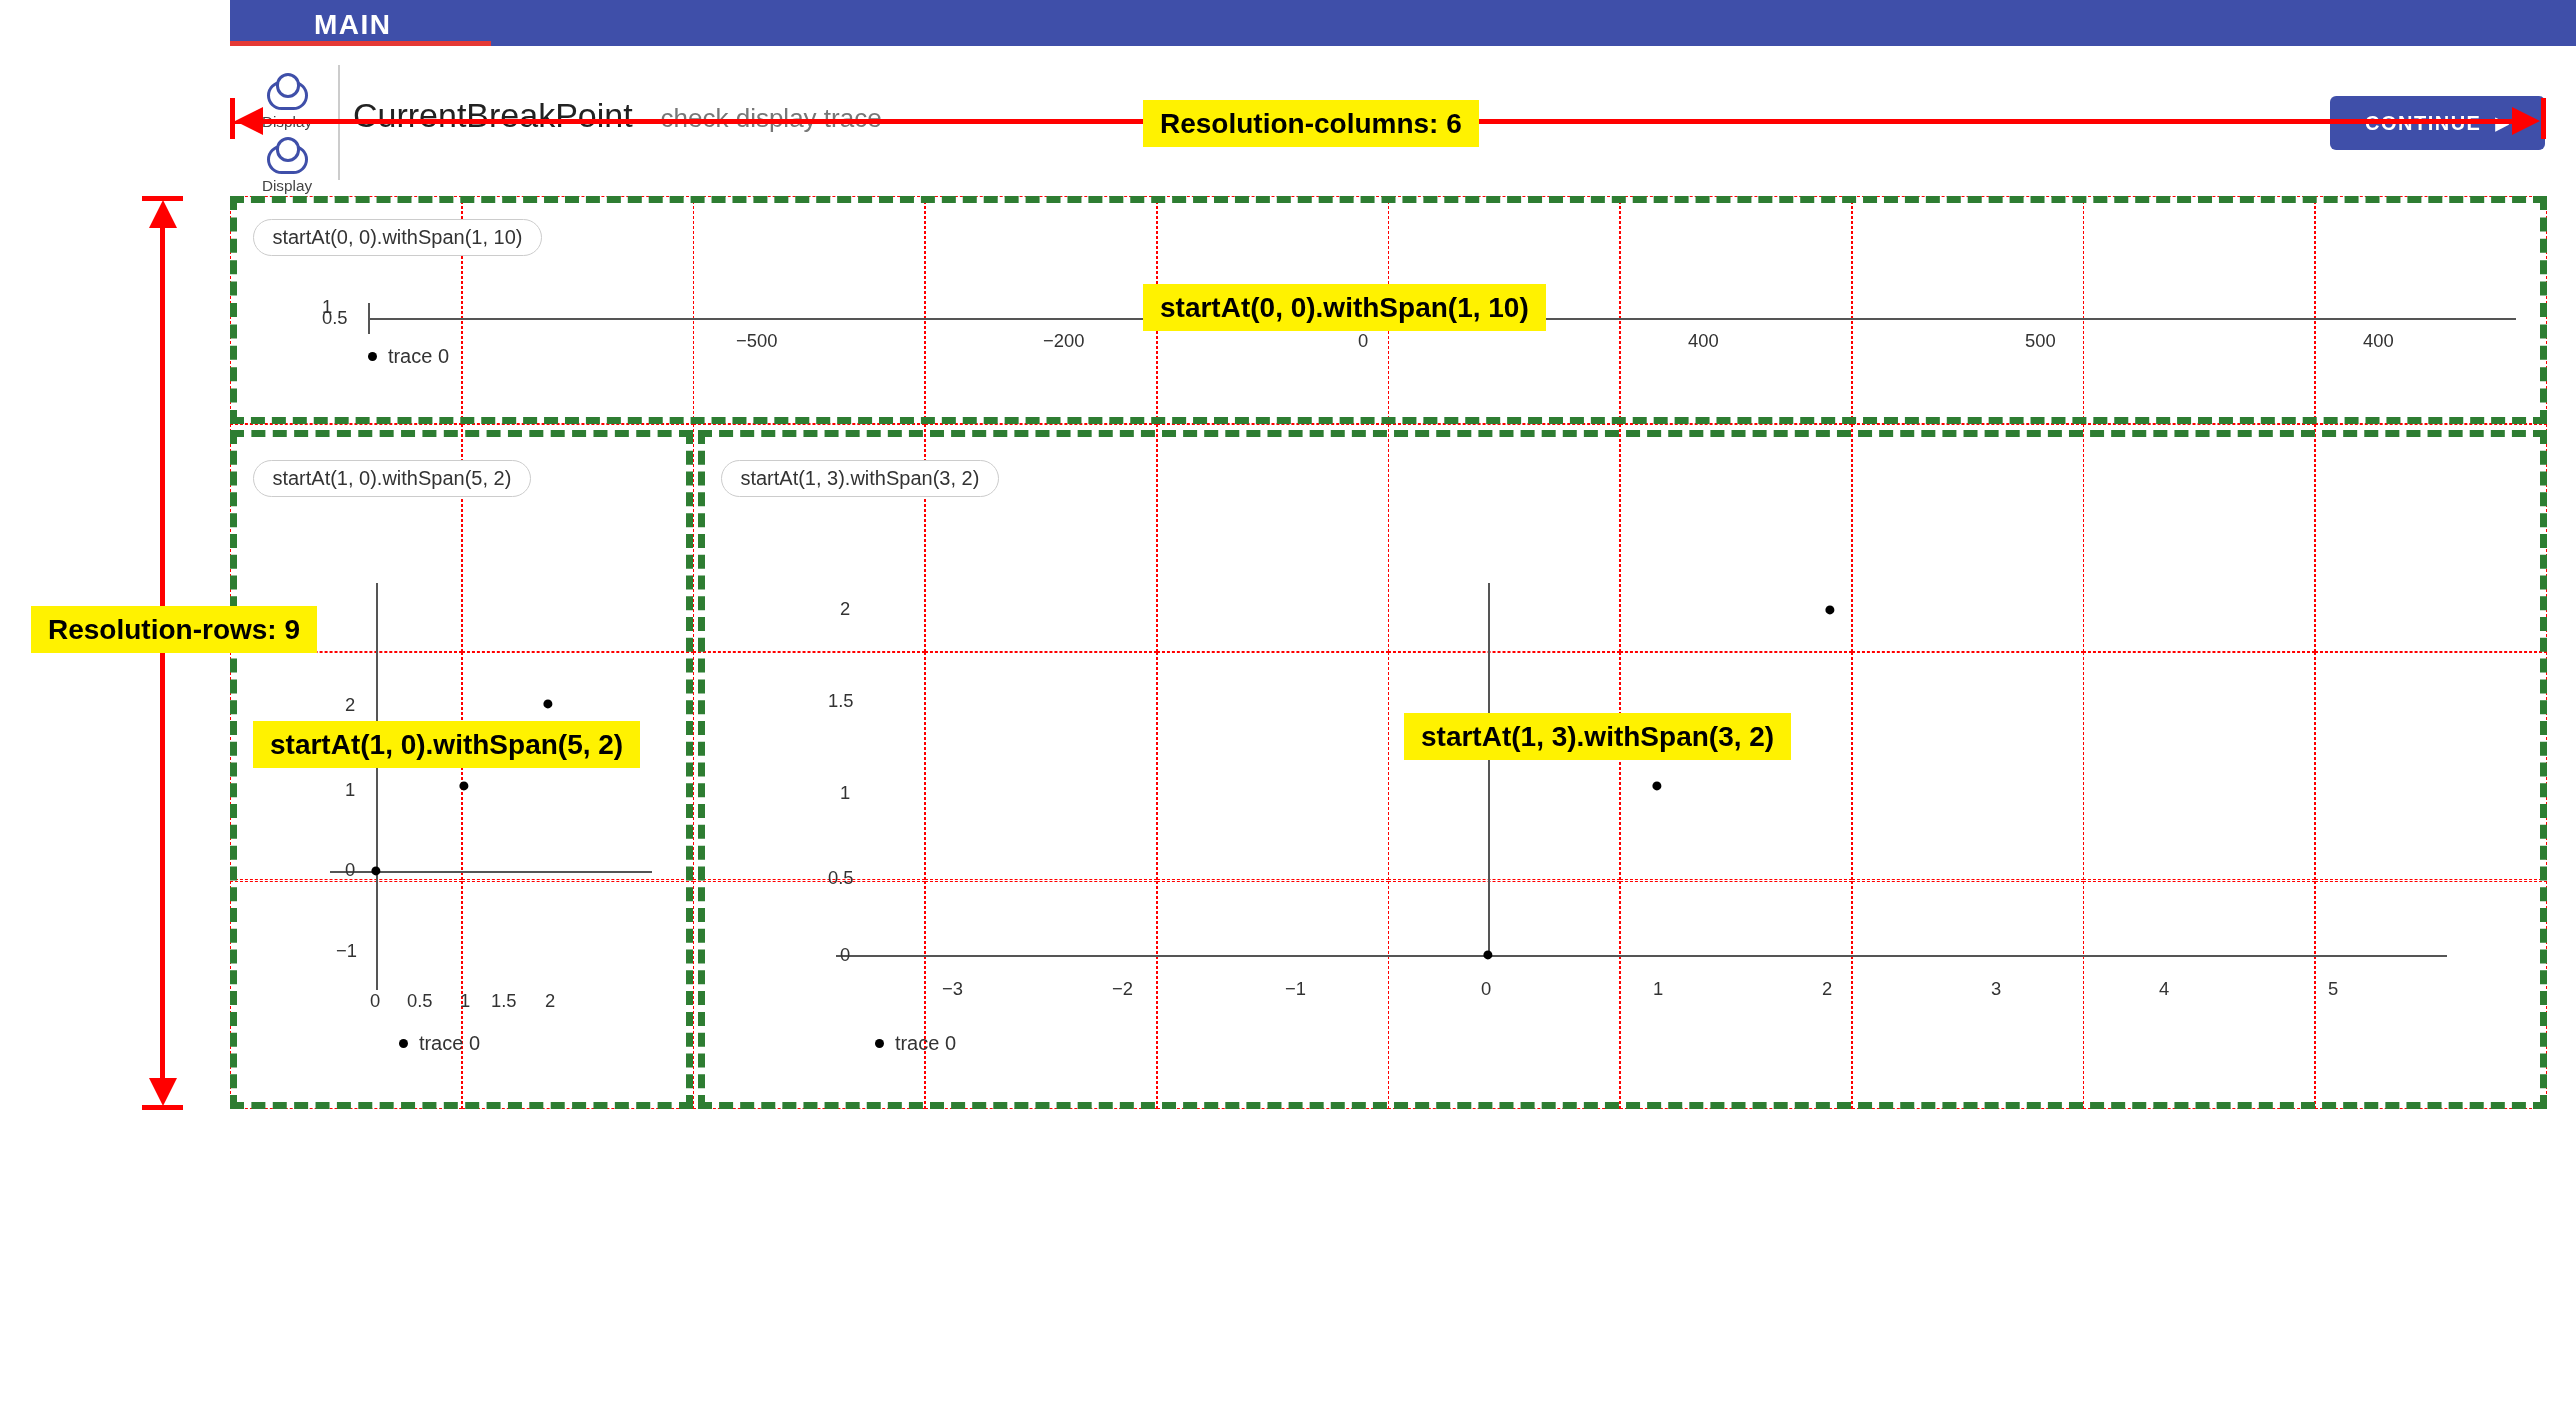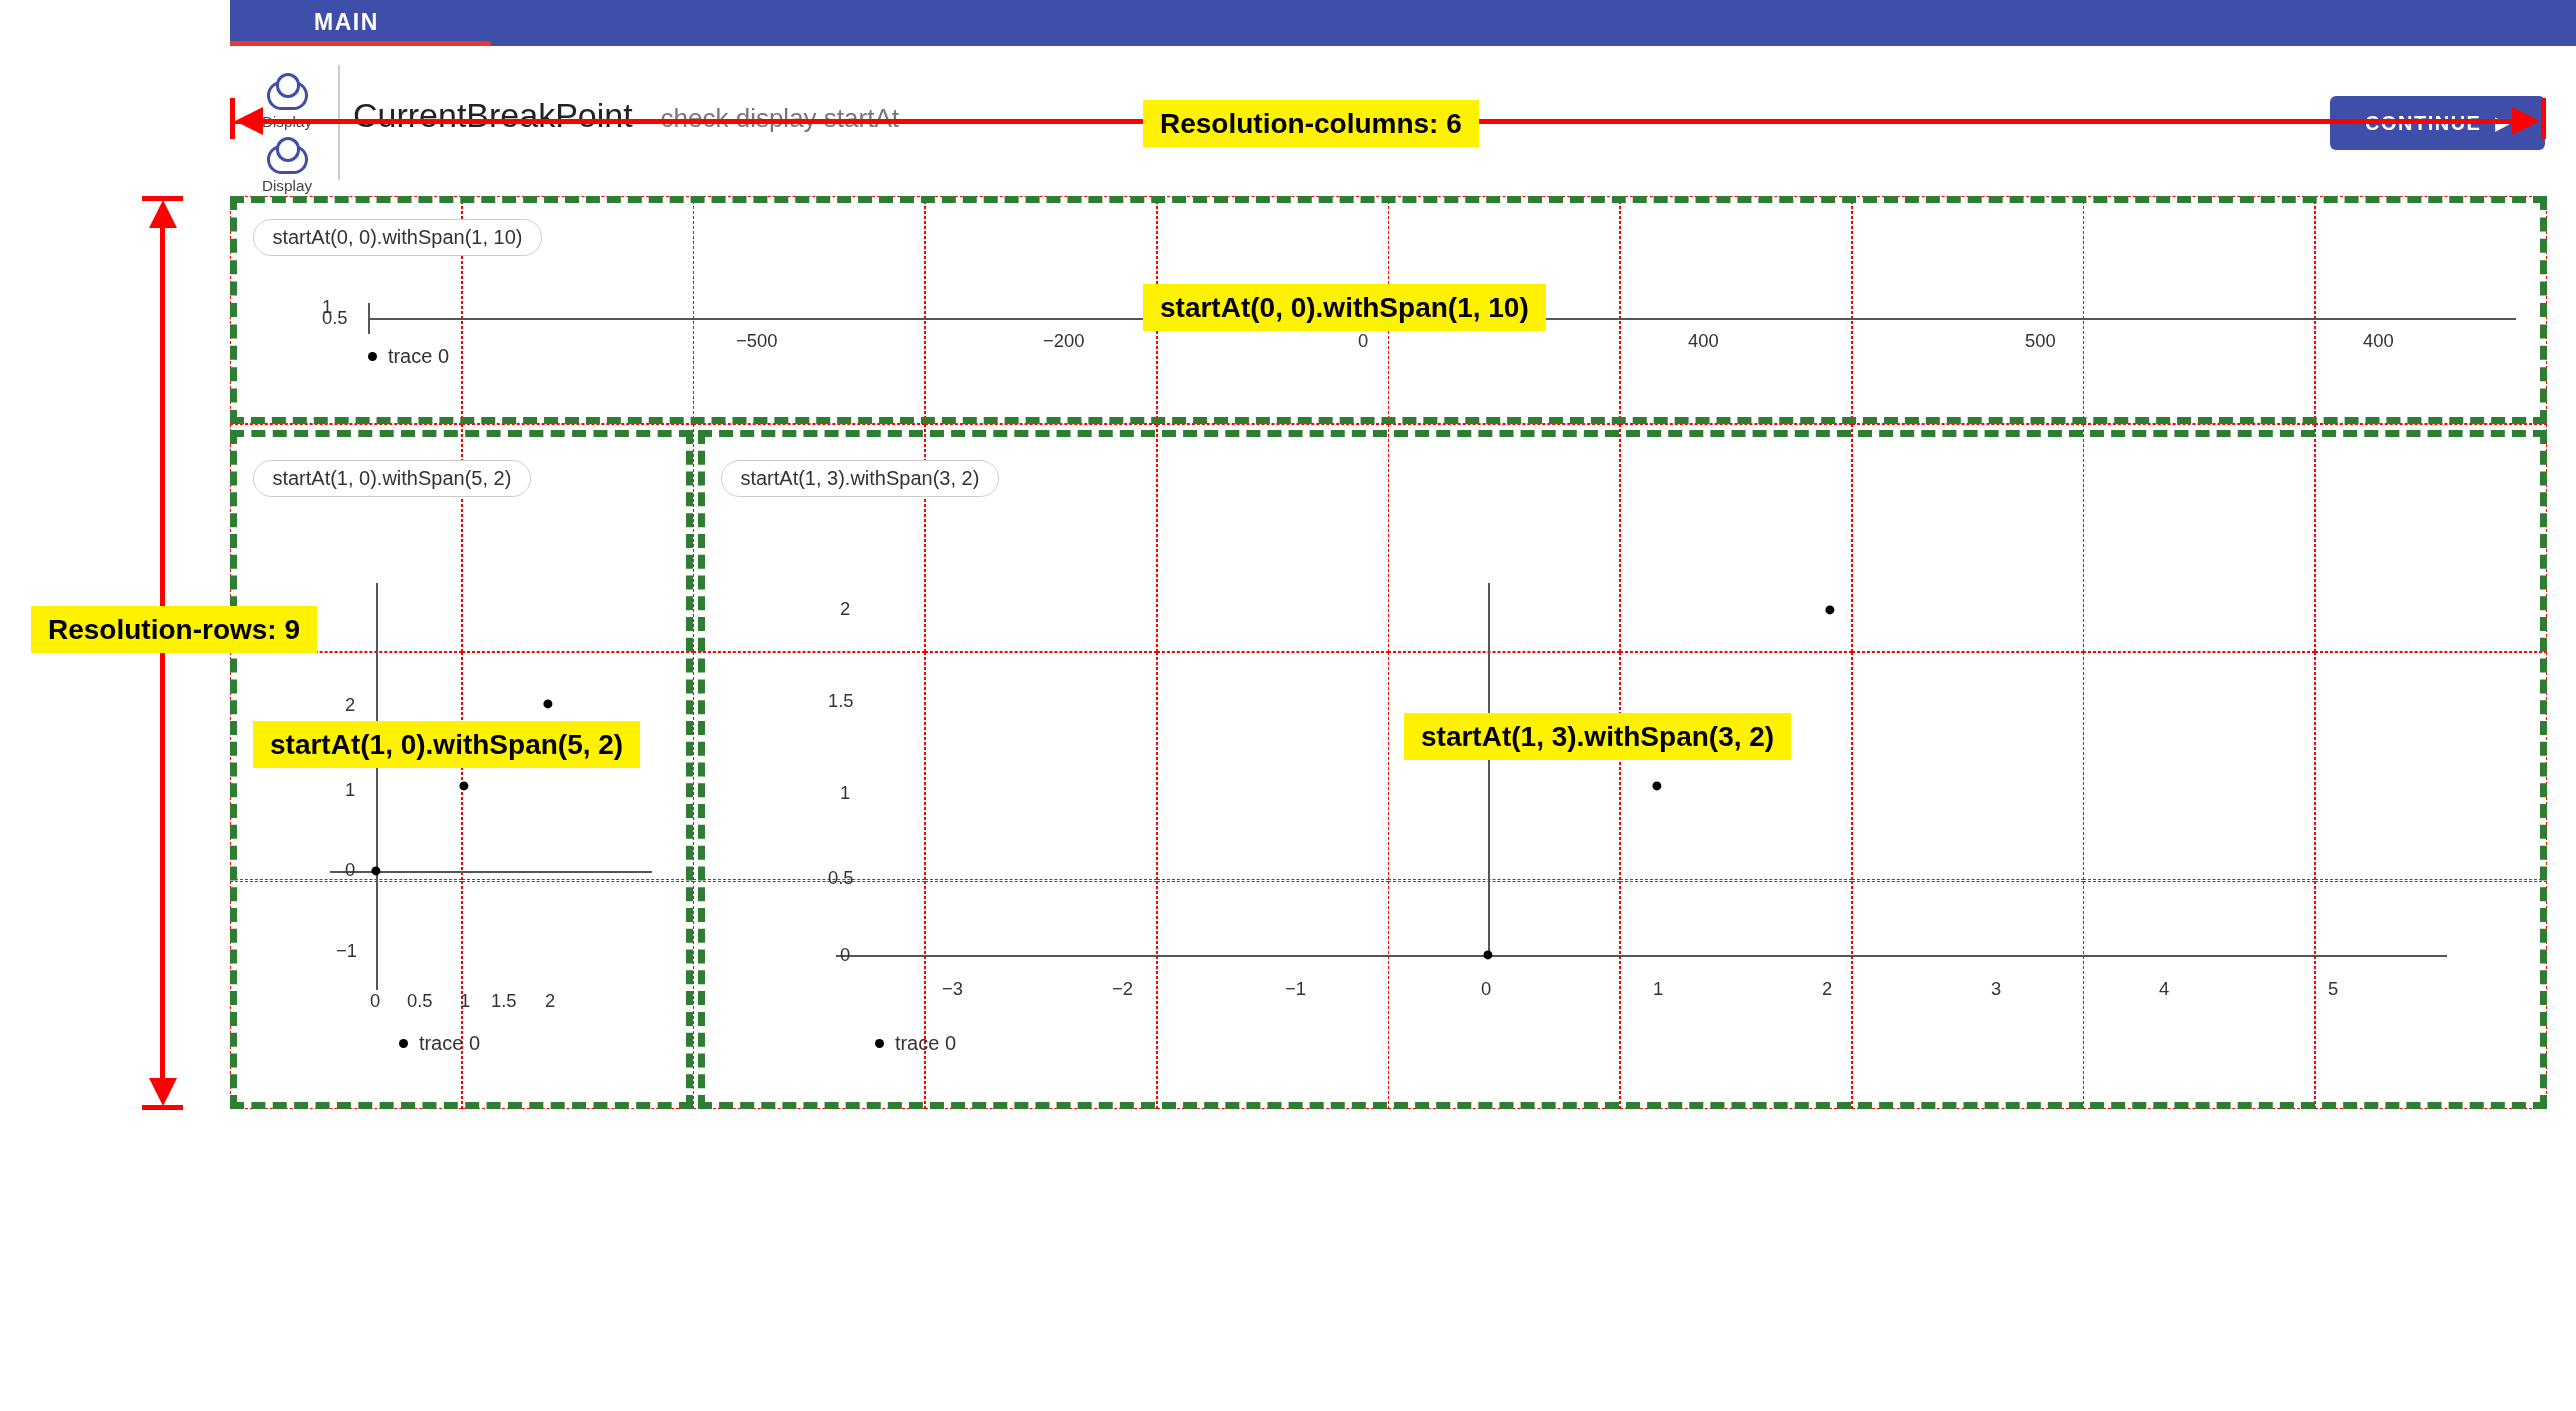--- a/index.html
+++ b/index.html
@@ -19,21 +19,21 @@
     top: 0;
     right: 0;
     height: 46px;
     background: #3F4FA9;
   }
   .topbar-tab {
     position: absolute;
     left: 84px;
     top: 9.2px;
     color: #ffffff;
-    font-size: 23px;
+    font-size: 28px;
     font-weight: 600;
     letter-spacing: 1.5px;
   }
   .tab-underline {
     position: absolute;
     left: 0;
     bottom: 0;
     width: 261px;
     height: 4.6px;
     background: #E53935;
@@ -207,21 +207,21 @@
   </div>
   <div class="side-icon">
     <div class="cloud"></div>
     <span>Display</span>
   </div>
 </div>
 <div class="side-divider"></div>
 
 <div class="page-title">
   <span>CurrentBreakPoint</span>
-  <span class="sub">check display startAt</span>
+  <span class="sub">check display trace</span>
 </div>
 
 <div class="strike" style="left:230px; top:121px; width:2282px;"></div>
 
 <div class="continue-btn">
   <span>CONTINUE</span>
   <span class="tri">▶</span>
 </div>
 
 <div class="grid-area" id="gridArea">

